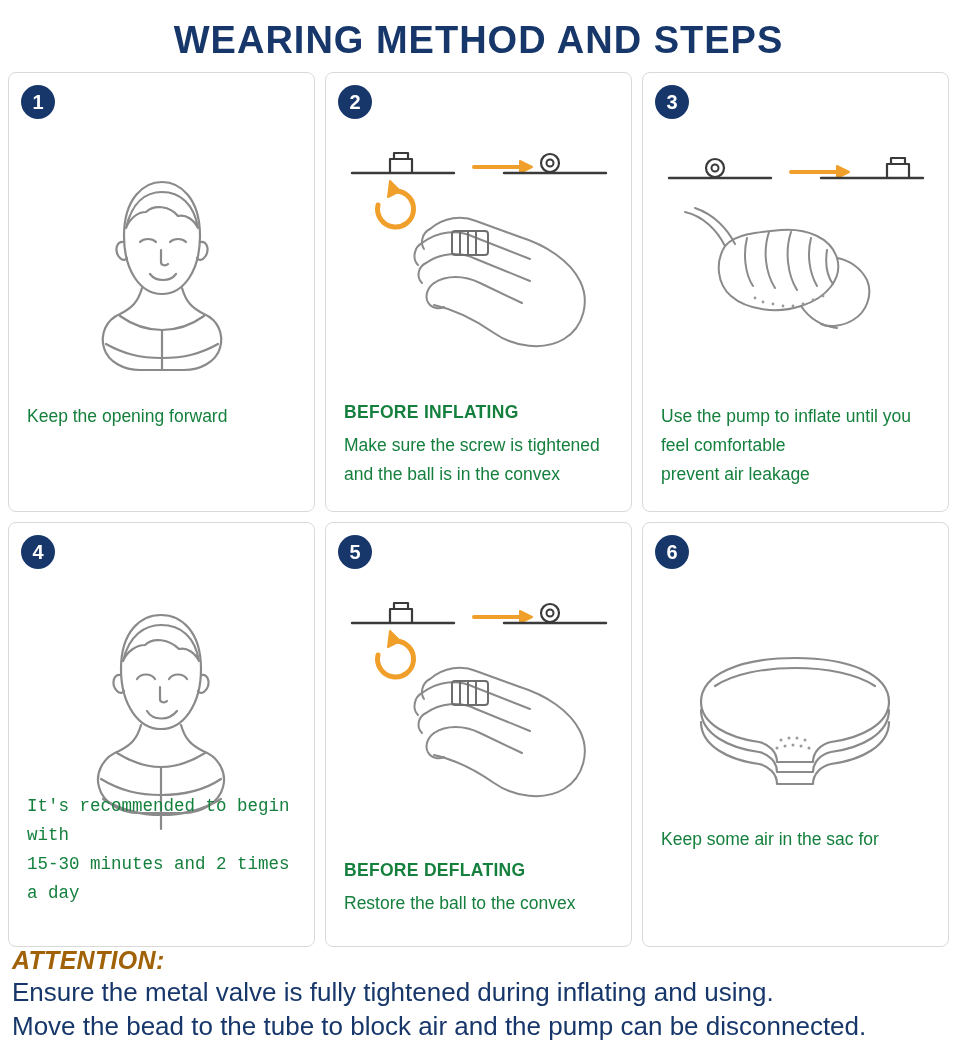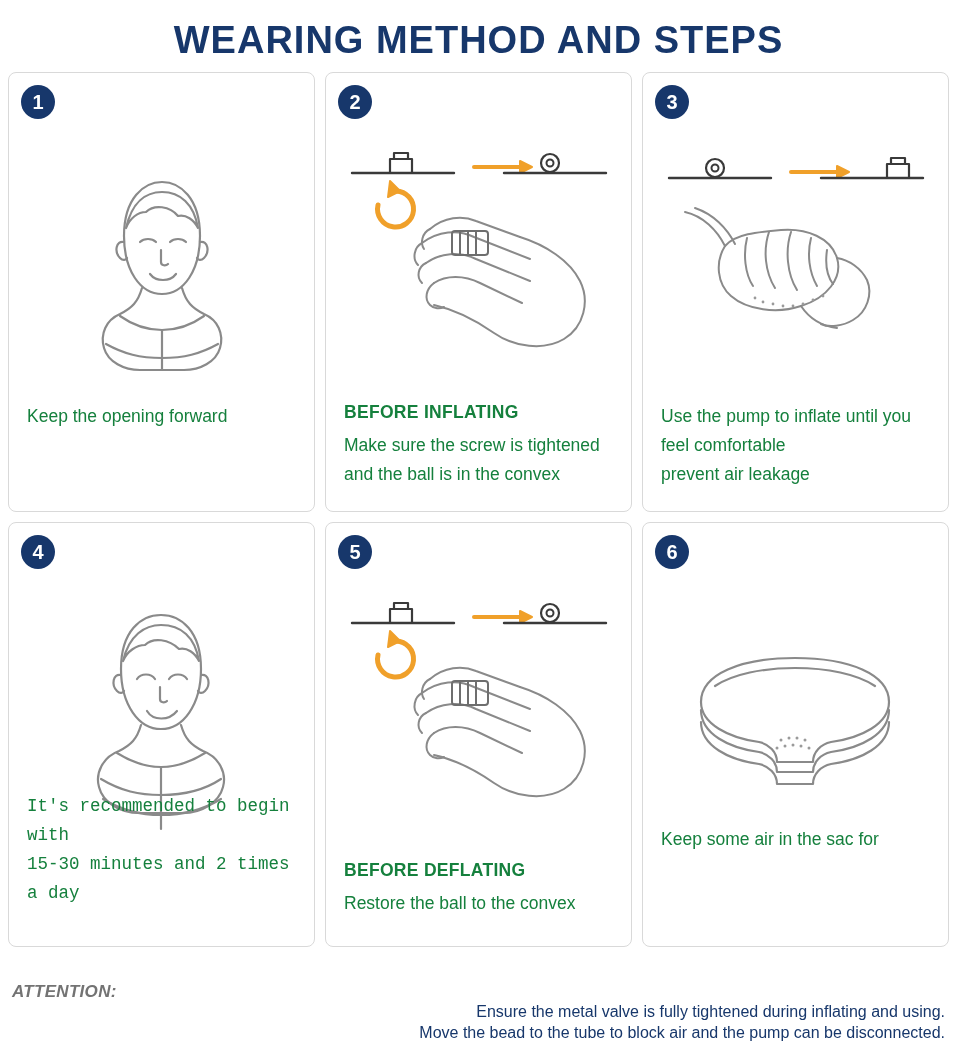--- a/index.html
+++ b/index.html
@@ -101,32 +101,31 @@
   .c4 .art { top: 60px; height: 270px; }
   .c6 .art { top: 85px; }
 
   .attention {
     position: absolute;
     left: 12px;
     right: 12px;
     bottom: 8px;
   }
   .attention-title {
-    color: #737373;
+    color: #a16207;
     font-style: italic;
     font-weight: bold;
-    font-size: 17px;
+    font-size: 25px;
     line-height: 1.25;
     letter-spacing: 0.3px;
   }
   .attention-line {
     color: #17376b;
-    font-size: 16px;
+    font-size: 26px;
     line-height: 1.3;
-    text-align: right;
   }
 </style>
 </head>
 <body>
 
 <div class="page">
 
   <div class="title">WEARING METHOD AND STEPS</div>
 
   <div class="grid">

